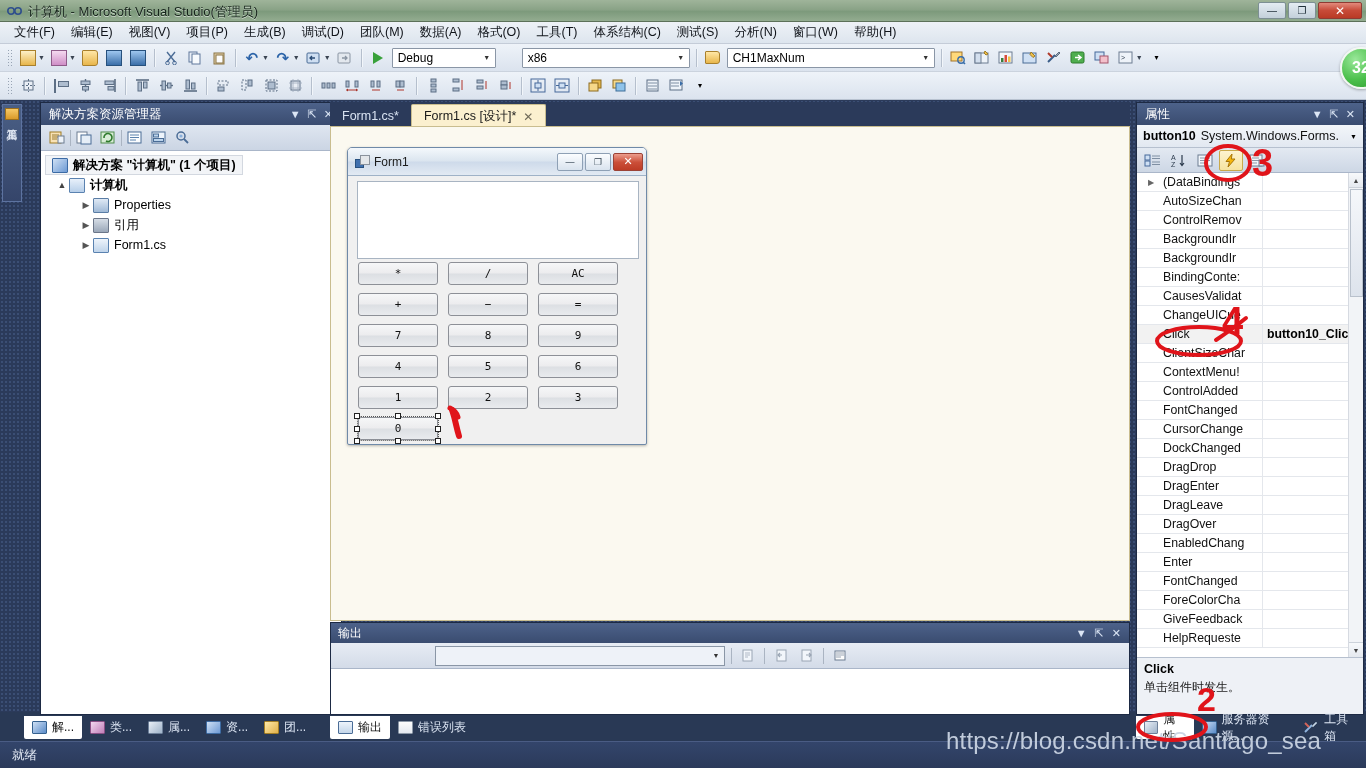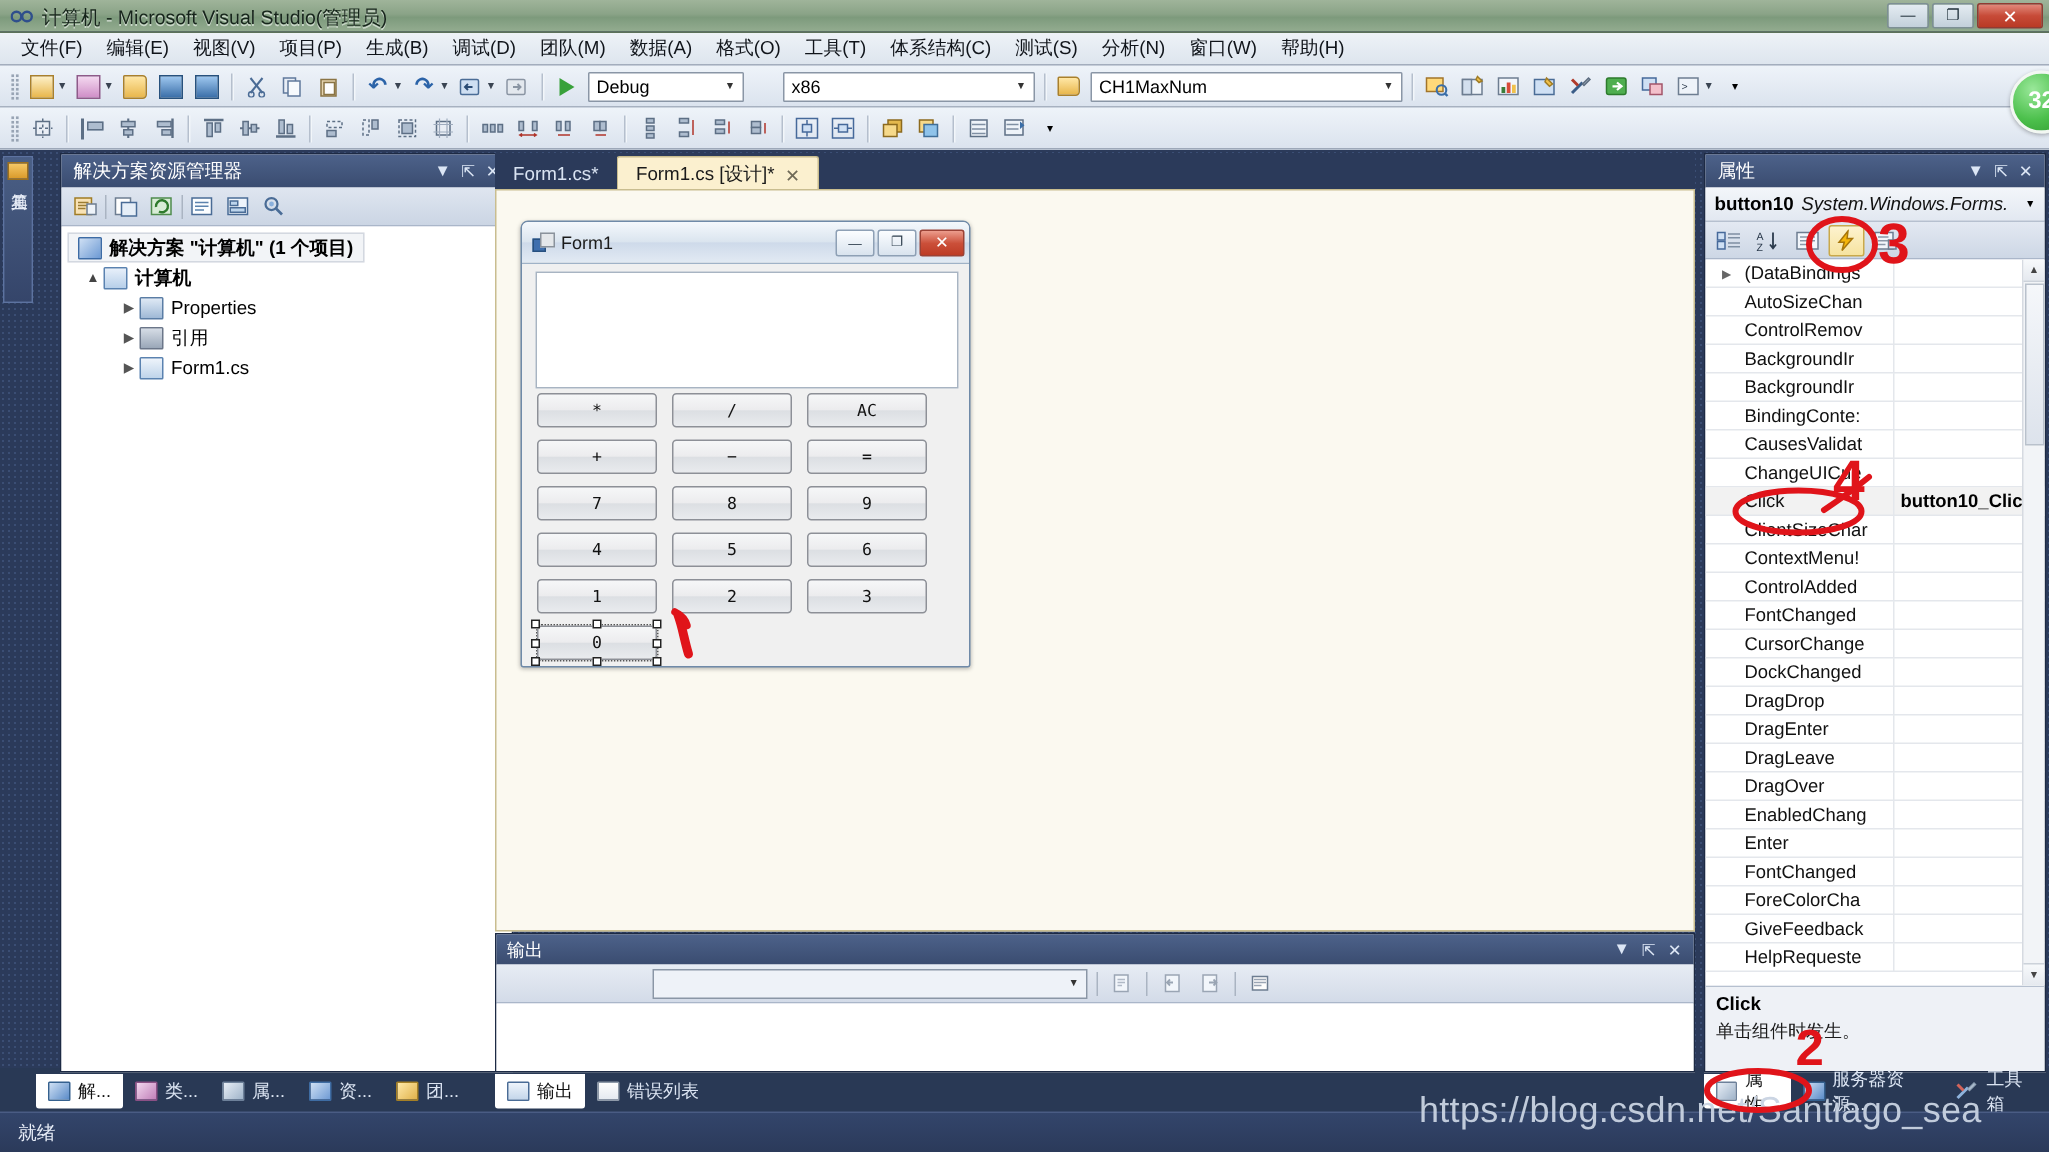--- a/index.html
+++ b/index.html
@@ -242,21 +242,21 @@
   .props {
     position:absolute; left:1136px; top:102px; width:228px; height:613px;
     background:#eef1f6; border:1px solid #1d2a44; display:flex; flex-direction:column;
   }
   .pr-objline {
     height:23px; background:linear-gradient(to bottom,#f3f6fa,#e2e8f1);
     border-bottom:1px solid #b6c0cf; display:flex; align-items:center; padding:0 2px 0 6px;
     font-size:12.5px; white-space:nowrap; overflow:hidden;
   }
   .pr-objline .nm { font-weight:bold; margin-right:5px; }
-  .pr-objline .ty { color:#111; overflow:hidden; text-overflow:clip;font-style:italic; }
+  .pr-objline .ty { color:#111; overflow:hidden; text-overflow:clip; }
   .pr-objline .arrow { margin-left:auto; font-size:7px; padding:0 4px; }
   .pr-toolbar {
     height:25px; background:linear-gradient(to bottom,#e3e9f2,#cdd7e5);
     border-bottom:1px solid #aab6c9; display:flex; align-items:center; padding-left:4px; gap:2px;
   }
   .pr-tb {
     width:24px;height:21px;display:flex;align-items:center;justify-content:center;border-radius:2px;
   }
   .pr-tb.on { background:linear-gradient(to bottom,#fdf3cf,#f6e3a0); border:1px solid #caa94a; }
   .pr-list { flex:1; background:#fff; overflow:hidden; position:relative; }

